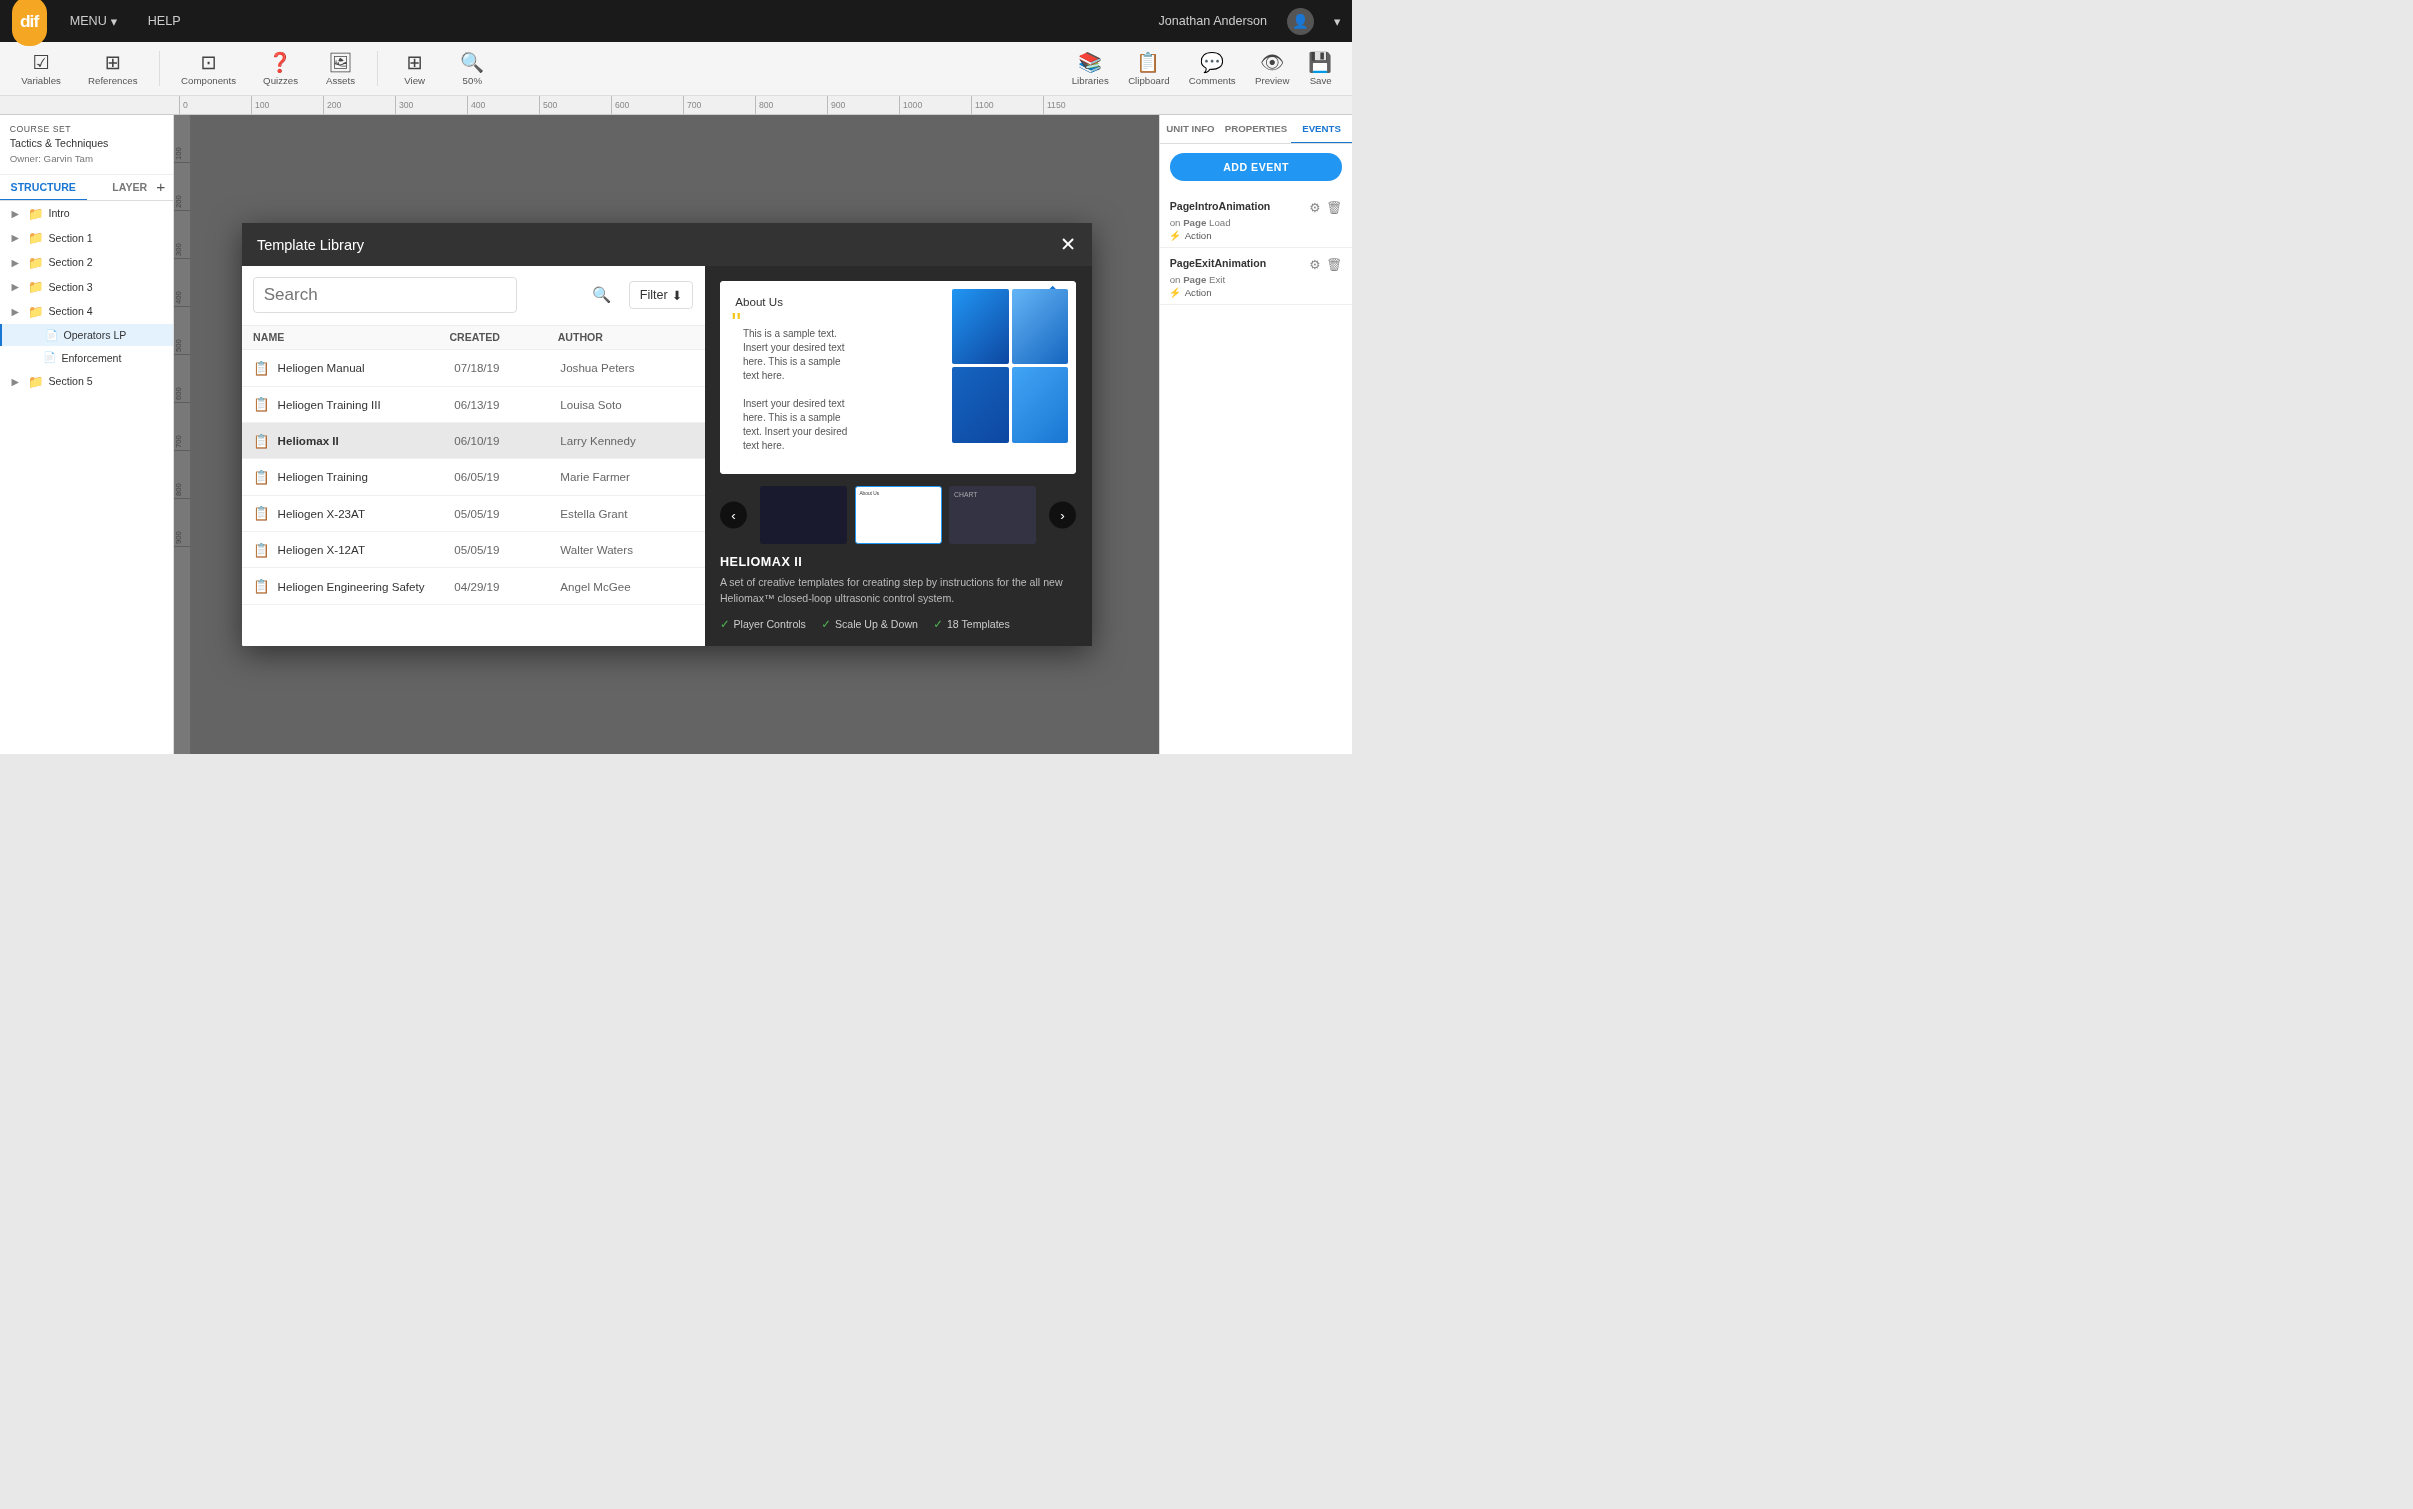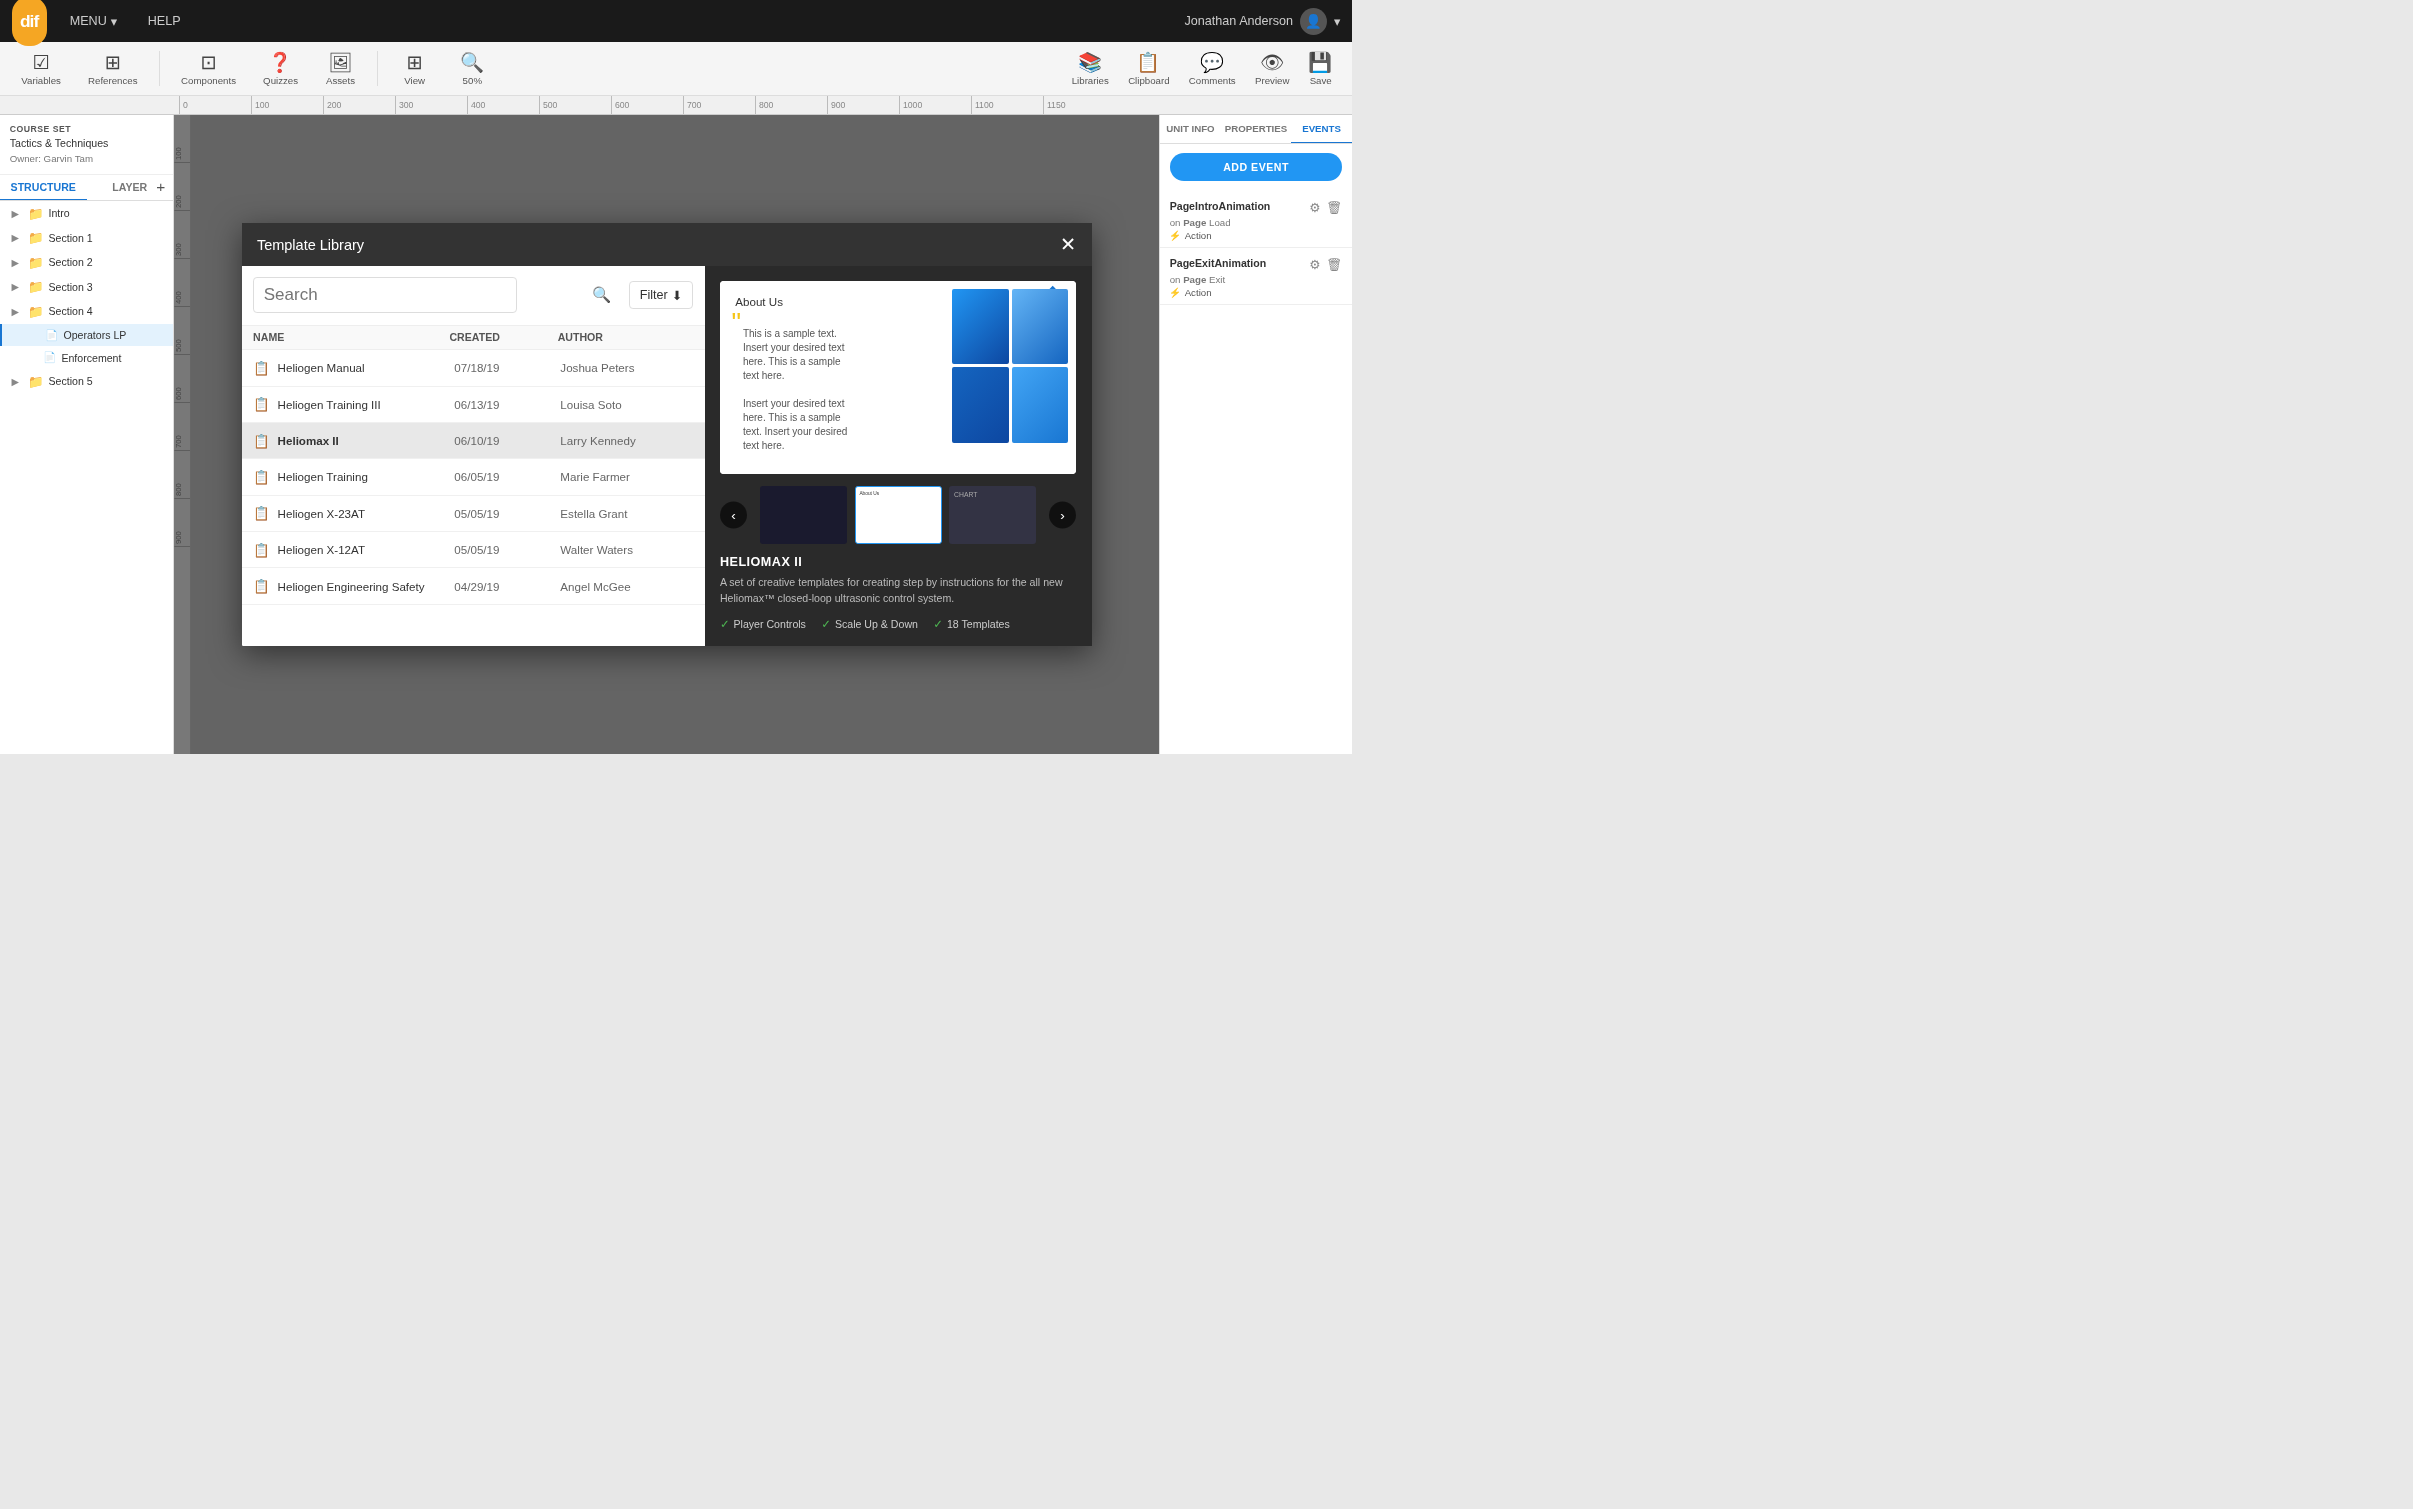--- a/index.html
+++ b/index.html
@@ -37,21 +37,21 @@
       font-size: 12.6px;
       display: flex;
       align-items: center;
       gap: 3.9px;
       padding: 3.9px 7.7px;
     }
     .nav-spacer { flex: 1; }
     .user-area {
       display: flex;
       align-items: center;
-      gap: 7px;
+      gap: 20px;
       color: #ccc;
       font-size: 12.6px;
     }
     .user-avatar {
       width: 27px; height: 27px;
       border-radius: 50%;
       background: #555;
       display: flex; align-items: center; justify-content: center;
       color: white; font-size: 13.5px;
     }
@@ -641,21 +641,21 @@
     <div class="ruler-mark">1000</div>
     <div class="ruler-mark">1100</div>
     <div class="ruler-mark">1150</div>
   </div>
 </div>
 
 <div class="main-area">
 
   <div class="sidebar">
     <div class="sidebar-top">
-      <div style="font-weight:700; font-size:8.7px; letter-spacing:0.5px;">COURSE SET</div>
+      <div style="font-weight:400; font-size:8.7px; letter-spacing:0.5px;">COURSE SET</div>
       <div style="font-size:10.6px; color:#333;">Tactics &amp; Techniques</div>
       <div style="font-size:9.7px; color:#777;">Owner: Garvin Tam</div>
     </div>
     <div class="sidebar-tabs" style="position:relative;">
       <div class="sidebar-tab active">STRUCTURE</div>
       <div class="sidebar-tab">LAYER</div>
       <span style="position:absolute; right:7.7px; top:50%; transform:translateY(-50%); font-size:15.4px; color:#555; cursor:pointer;">+</span>
     </div>
     <div class="sidebar-tree">
       <div class="tree-item">

